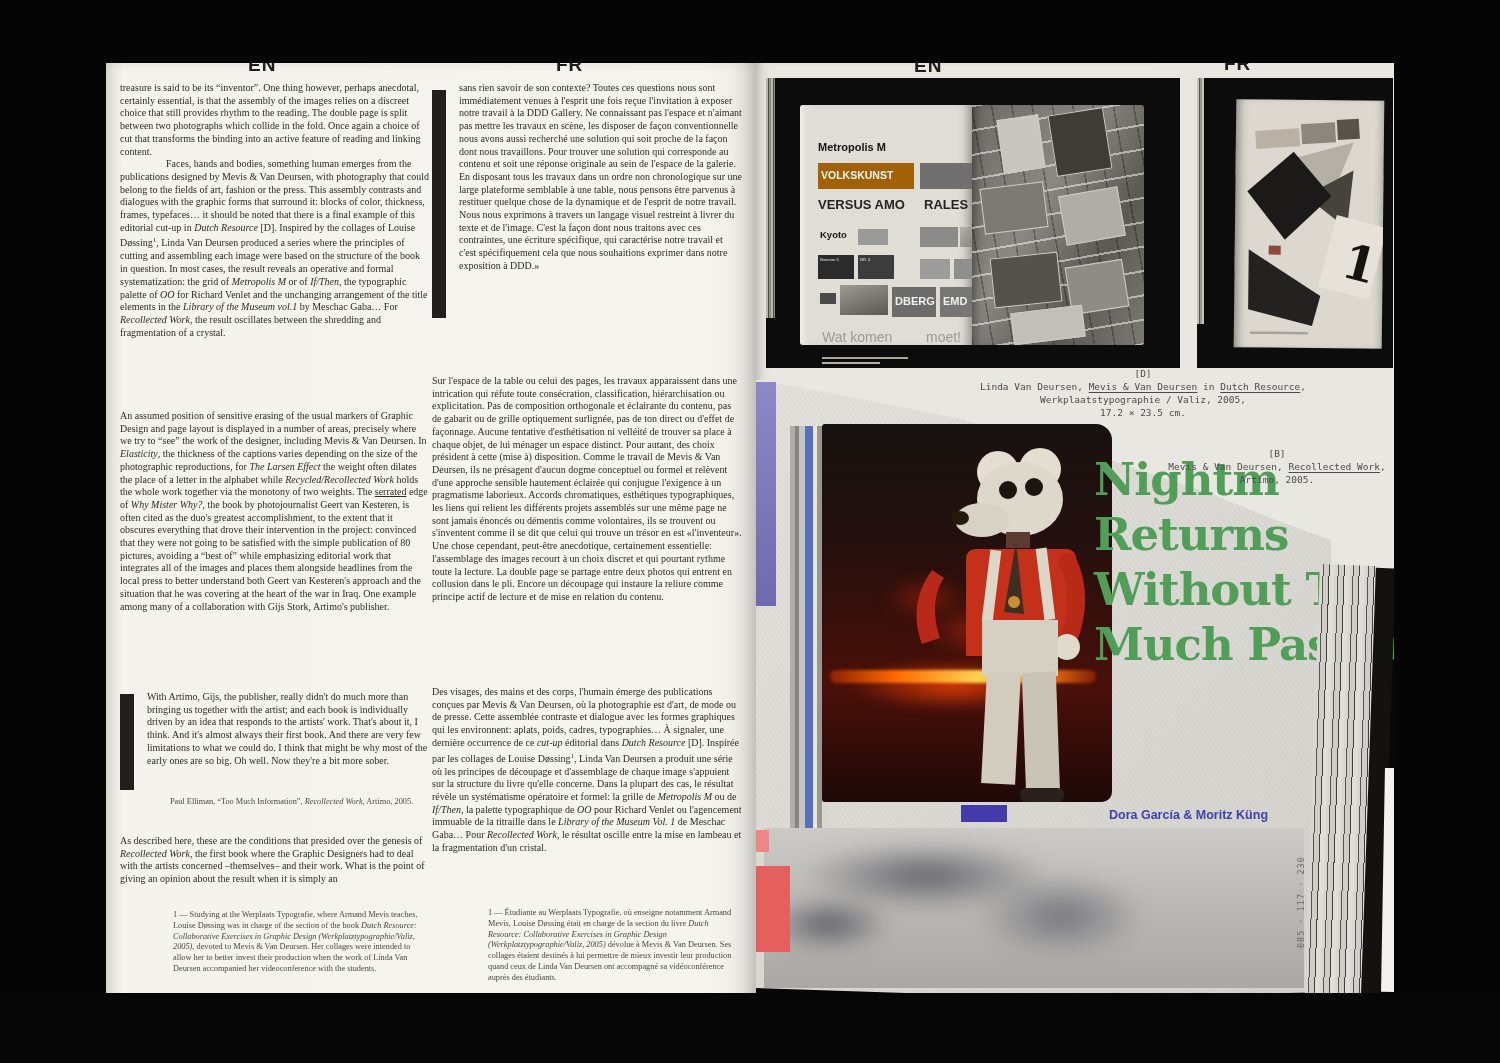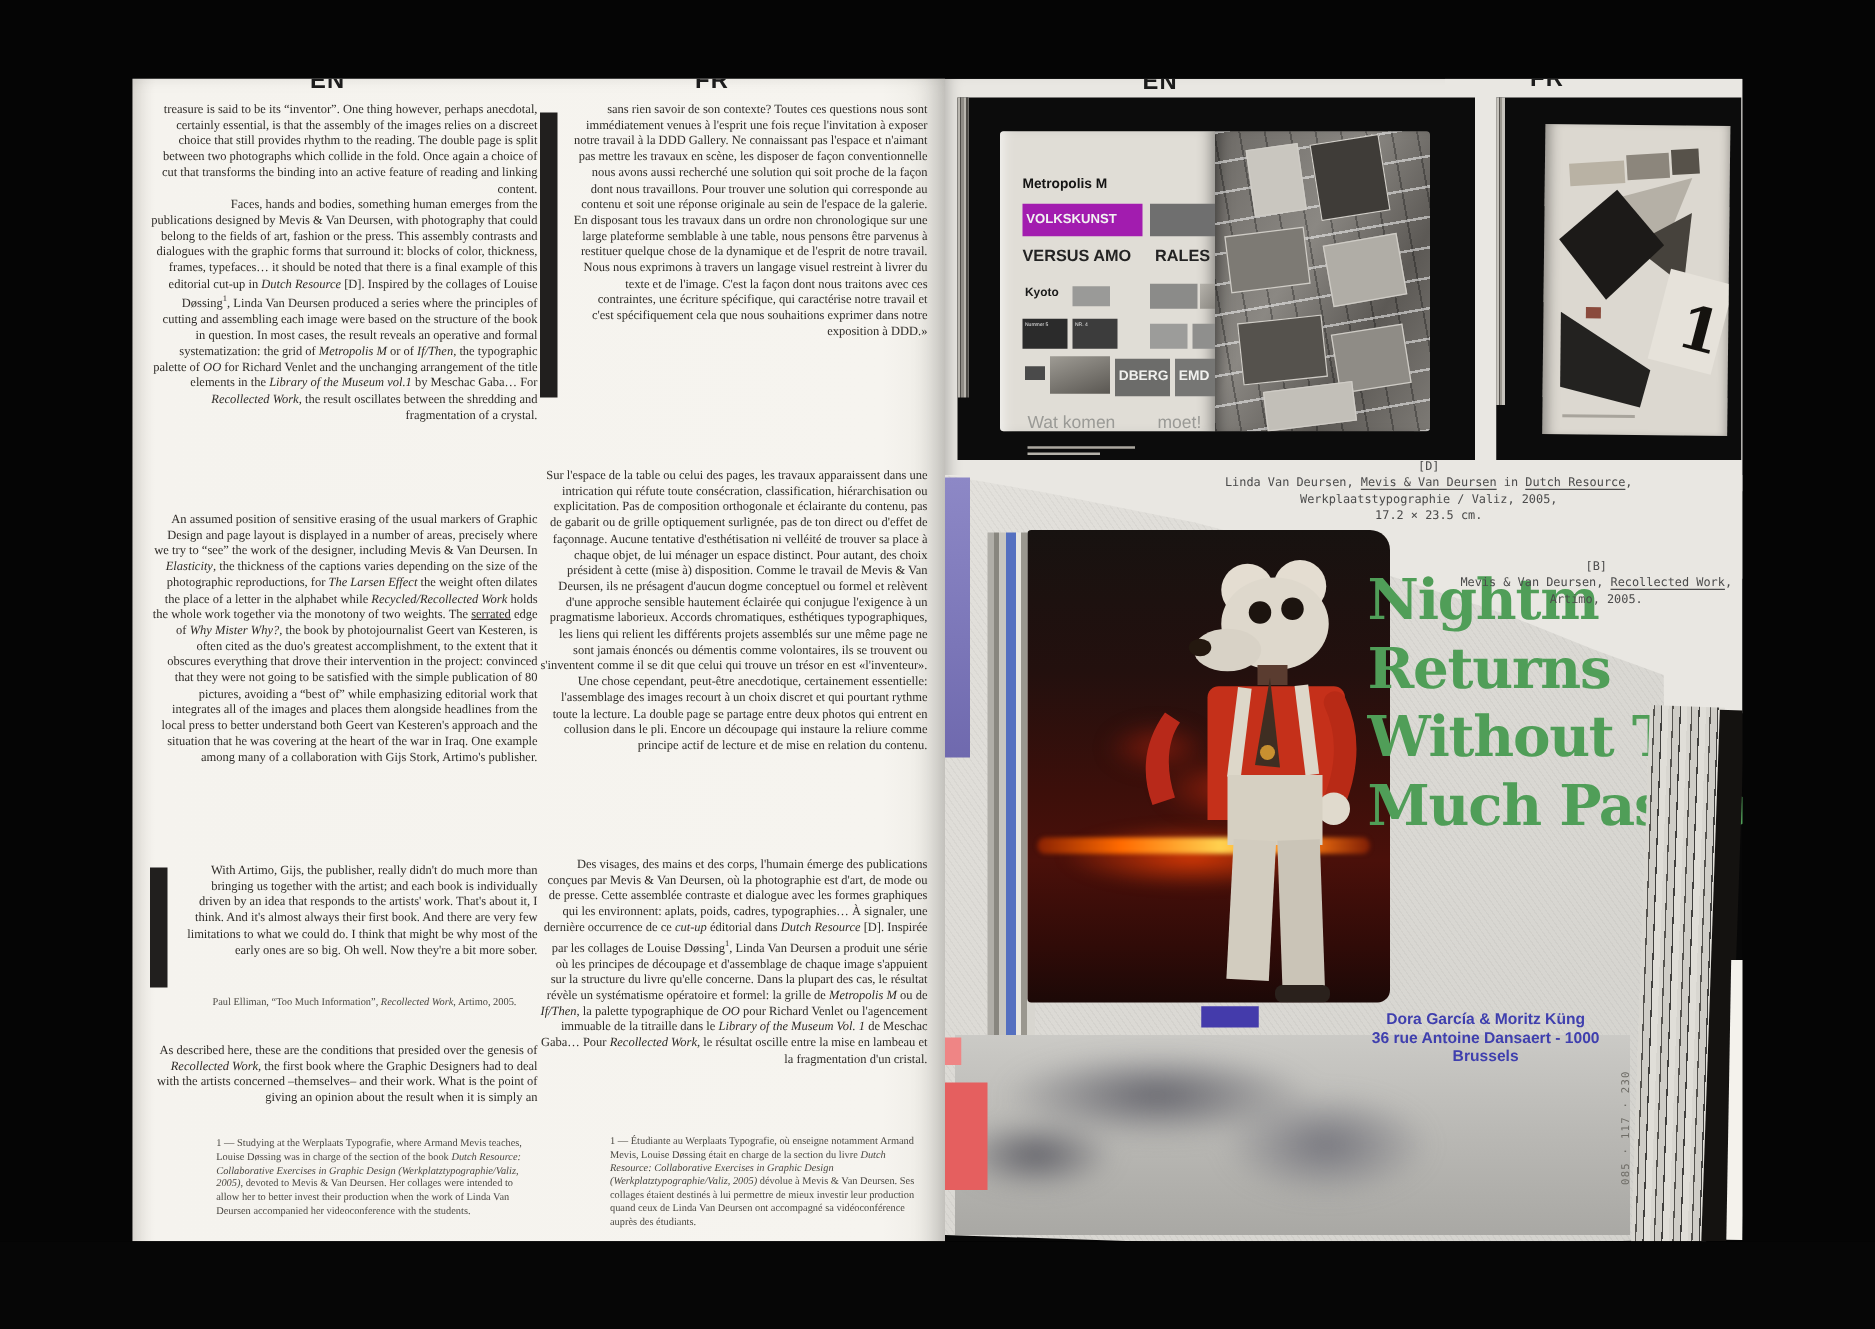--- a/index.html
+++ b/index.html
@@ -10,21 +10,21 @@
   #left-page{position:absolute;left:106px;top:63px;width:650px;height:942px;overflow:hidden;
     background:linear-gradient(90deg,#e8e5df 0,#f5f3ee 18px,#f6f4ef 600px,#eceae4 650px);
     box-shadow:inset -16px 0 22px -12px rgba(0,0,0,.28), inset 10px 0 16px -10px rgba(0,0,0,.15);}
   .lang-label{position:absolute;font-family:"Liberation Sans",sans-serif;font-weight:700;
     font-size:19px;letter-spacing:1px;color:#1c1c1c;}
   .lang-top{top:-9px;}
   .lang-bottom{bottom:-9px;}
   .col{position:absolute;top:0;width:310px;height:942px;}
   #col-en{left:14px;} #col-fr{left:326px;}
   .blk{position:absolute;left:0;width:100%;}
-  .body{margin:0;font-size:10px;line-height:12.7px;color:#2e2b27;text-align:right;}
+  .body{margin:0;font-size:10px;line-height:12.7px;color:#2e2b27;}
   .indent{text-indent:46px;}
   .quote{padding-left:27px;box-sizing:border-box;}
   .qbar{position:absolute;left:0;top:3px;width:14px;background:#211f1e;}
   .cite p,.fn p{margin:0;font-size:8.3px;line-height:10.8px;color:#4a4741;}
   .cite{padding-left:50px;box-sizing:border-box;}
   .fn{padding-left:53px;box-sizing:border-box;}
   sup{font-size:68%;}
 
   
   #right-page{position:absolute;left:756px;top:63px;width:638px;height:942px;background:#050505;overflow:hidden;}
@@ -160,21 +160,21 @@
   <div id="right-page">
     <div id="rp-paleband"></div>
     <div id="rp-paleband2"></div>
 
     <div class="lang-label lang-top" style="left:158px;top:-8px">EN</div>
     <div class="lang-label lang-top" style="left:468px;top:-10px">FR</div>
 
     <div class="frame" id="photo1">
       <div class="bookpage" id="p1-left">
         <div class="sanstext" style="left:18px;top:36px;font-weight:700;font-size:11px;color:#141414">Metropolis M</div>
-        <div class="grayblock" style="left:18px;top:58px;width:96px;height:26px;background:#a21caf">
+        <div class="grayblock" style="left:18px;top:58px;width:96px;height:26px;background:#a16207">
           <div class="sanstext" style="left:3px;top:6px;font-weight:700;font-size:10.5px;color:#f2f2f2">VOLKSKUNST</div>
         </div>
         <div class="grayblock" style="left:120px;top:58px;width:66px;height:26px;background:#6f6f6f"></div>
         <div class="sanstext" style="left:18px;top:92px;font-weight:700;font-size:13px;color:#232323">VERSUS AMO</div>
         <div class="sanstext" style="left:124px;top:92px;font-weight:700;font-size:13px;color:#232323">RALES</div>
         <div class="sanstext" style="left:20px;top:124px;font-weight:700;font-size:9.5px;color:#1a1a1a">Kyoto</div>
         <div class="grayblock" style="left:58px;top:124px;width:30px;height:16px;background:#9a9a98"></div>
         <div class="grayblock" style="left:120px;top:122px;width:38px;height:20px;background:#8b8b89"></div>
         <div class="grayblock" style="left:160px;top:122px;width:26px;height:20px;background:linear-gradient(120deg,#b5b2ab,#6e6b66)"></div>
         <div class="grayblock" style="left:18px;top:150px;width:36px;height:24px;background:#2b2b2b;overflow:hidden">
@@ -271,21 +271,20 @@
         <div>Returns</div>
         <div>Without Too</div>
         <div>Much Passio</div>
       </div>
       <div id="bp-bluerect"></div>
       <div id="bp-grayphoto"></div>
       <div class="pink" style="left:0;top:450px;width:13px;height:22px;background:#ef8585"></div>
       <div class="pink" style="left:0;top:486px;width:34px;height:86px;background:#e55f5f"></div>
       <div id="bp-address">
         <div>Dora García &amp; Moritz Küng</div>
-        <div>36 rue Antoine Dansaert - 1000 Brussels</div>
       </div>
       <div id="bp-spine">085 · 117 · 230</div>
       <div id="bp-fan"></div>
       <div id="bp-fanblack"></div>
     </div>
 
     <div class="caption" id="caption-d">
       <div>[D]</div>
       <div>Linda Van Deursen, <u>Mevis &amp; Van Deursen</u> in <u>Dutch Resource</u>,</div>
       <div>Werkplaatstypographie / Valiz, 2005,</div>

